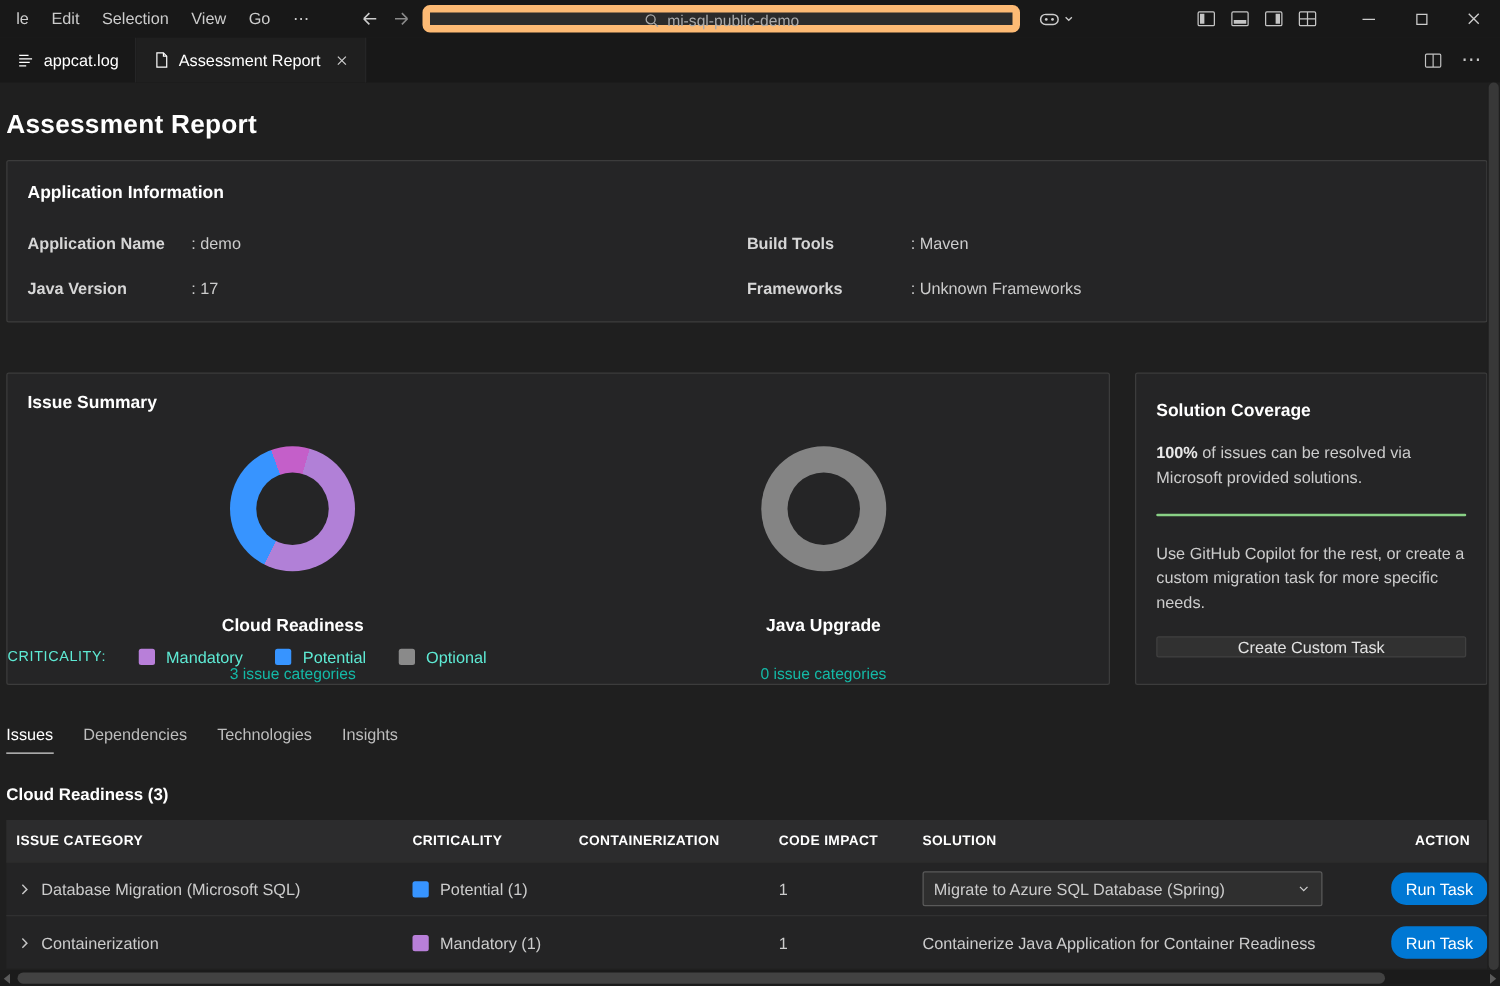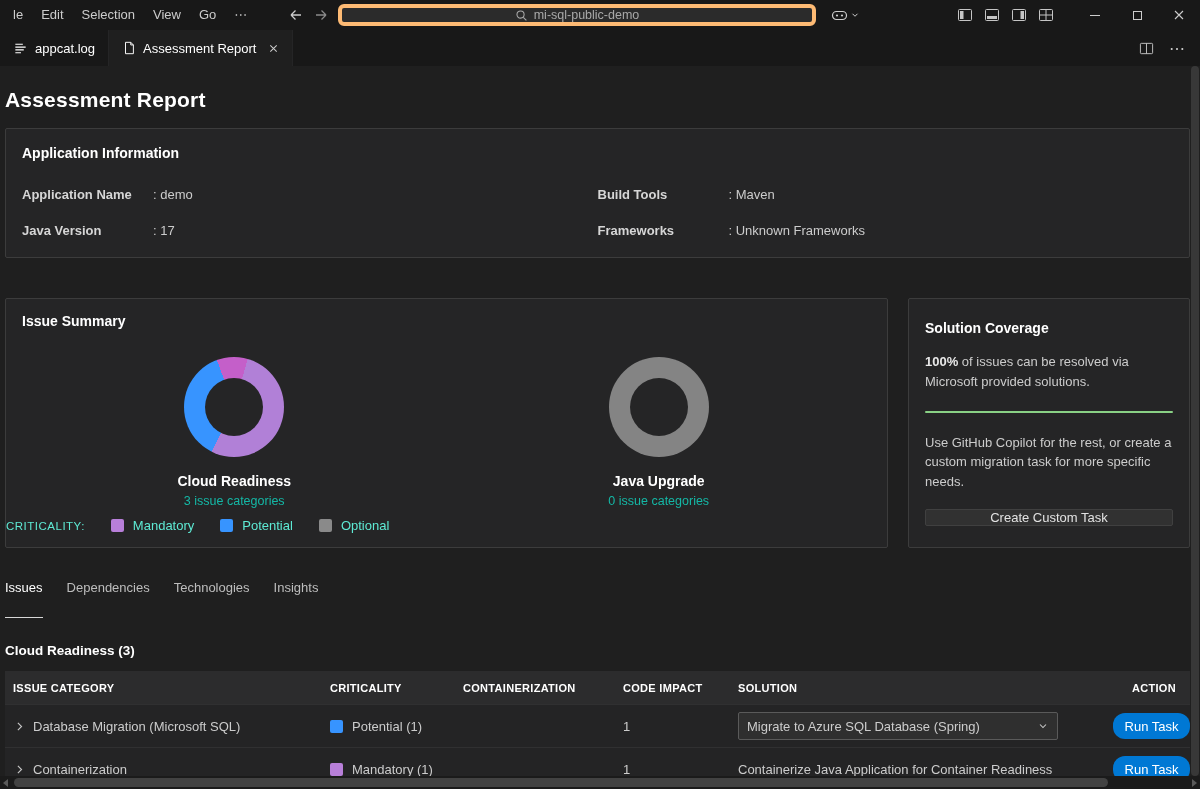--- a/index.html
+++ b/index.html
@@ -8,21 +8,21 @@
   .window { position:relative; width:1200px; height:789px; background:#1f1f1f; overflow:hidden; color:#cccccc; }
 
   
   .titlebar { position:relative; height:30px; background:#181818; display:flex; align-items:center; font-size:13px; color:#cccccc; }
   .menus { display:flex; align-items:center; padding-left:4px; }
   .menu-item { padding:0 9px; line-height:30px; cursor:default; }
   .ellipsis-icon::before { content:"\22EF"; }
   .center-group { position:absolute; left:288px; top:0; height:30px; display:flex; align-items:center; gap:9px; }
   .nav-arrow { display:flex; align-items:center; }
   .nav-arrow.fwd { color:#8a8a8a; }
-  .searchbox { width:478px; height:22px; background:#2b2b2b; border:4px solid #fdba74; border-radius:6px; display:flex; align-items:center; justify-content:center; gap:6px; color:#a9a9a9; font-size:12.5px; }
+  .searchbox { width:478px; height:22px; background:#2b2b2b; border:6px solid #fdba74; border-radius:6px; display:flex; align-items:flex-start; justify-content:center; gap:6px; color:#a9a9a9; font-size:12.5px; }
   .copilot-btn { display:flex; align-items:center; gap:2px; margin-left:6px; color:#cccccc; }
   .right-group { margin-left:auto; display:flex; align-items:center; height:30px; }
   .layout-icons { display:flex; gap:11px; margin-right:20px; color:#c5c5c5; }
   .layout-icons > span { display:flex; align-items:center; }
   .win-controls { display:flex; height:30px; }
   .win-btn { width:42px; height:30px; display:flex; align-items:center; justify-content:center; color:#cccccc; }
   .glyph-min { width:10px; height:1px; background:#cccccc; }
   .glyph-max { width:9px; height:9px; border:1px solid #cccccc; }
 
   
@@ -41,39 +41,39 @@
 
   .app-info { margin-top:16px; height:130px; padding:16px 16px 0; }
   .info-grid { display:grid; grid-template-columns:1fr 1fr; margin-top:26px; row-gap:21px; }
   .info-field { font-size:13px; }
   .info-label { display:inline-block; width:131px; font-weight:700; color:#d6d6d6; }
   .info-value { color:#cccccc; }
 
   .summary-row { display:flex; gap:20px; margin-top:40px; }
   .issue-summary { width:883px; height:250px; padding:14px 16px; position:relative; }
   .charts { display:flex; margin-top:28px; }
-  .chart { flex:1; display:flex; flex-direction:column; align-items:center; }
+  .chart { flex:1; display:flex; flex-direction:column; align-items:center;gap:19px; }
   .donut { width:100px; height:100px; border-radius:50%; position:relative; }
   .donut-hole { position:absolute; inset:21px; border-radius:50%; background:#252526; }
   .chart-title { margin-top:16px; font-size:14px; font-weight:700; color:#ffffff; }
   .chart-sub { margin-top:5px; font-size:12.5px; color:#14b8a6; }
   .legend-row { position:absolute; left:0; bottom:14px; display:flex; align-items:center; gap:26px; font-size:13px; color:#5eead4; }
   .legend-title { font-size:11.5px; letter-spacing:0.5px; }
   .legend-item { display:flex; align-items:center; gap:9px; }
   .legend-swatch { width:13px; height:13px; border-radius:2px; }
 
   .solution-coverage { width:282px; height:250px; padding:21px 16px; display:flex; flex-direction:column; }
   .cov-text { margin-top:16px; font-size:13px; line-height:1.5; color:#cccccc; }
   .cov-pct { font-weight:700; color:#e8e8e8; }
   .cov-bar { margin-top:20px; height:10px; border-radius:5px; }
   .cov-hint { margin-top:20px; font-size:13px; line-height:1.5; color:#cccccc; }
   .secondary-btn { margin-top:18px; height:26px; width:100%; background:#313131; border:1px solid #404040; border-radius:2px; color:#e2e2e2; font-size:13px; font-family:inherit; cursor:pointer; }
 
   .subtabs { display:flex; gap:24px; margin-top:32px; font-size:13px; color:#bdbdbd; }
-  .subtab { padding-bottom:22px; cursor:default; }
+  .subtab { padding-bottom:7px; cursor:default; }
   .subtab.active { color:#ffffff; border-bottom:1px solid #d7d7d7; }
 
   .section-title { margin-top:25px; font-size:13.5px; font-weight:700; color:#ffffff; }
 
   .issues-table { margin-top:13px; }
   .t-header, .t-row { display:grid; grid-template-columns:325px 133px 160px 115px 372px 1fr; align-items:center; }
   .t-header { background:#2c2c2d; height:33px; font-size:11px; font-weight:700; color:#ffffff; letter-spacing:0.3px; }
   .t-header .h-cat { padding-left:8px; }
   .t-header .h-action { padding-left:22px; }
   .t-row { background:#242425; height:43px; border-top:1px solid #303031; font-size:13px; color:#cccccc; }

